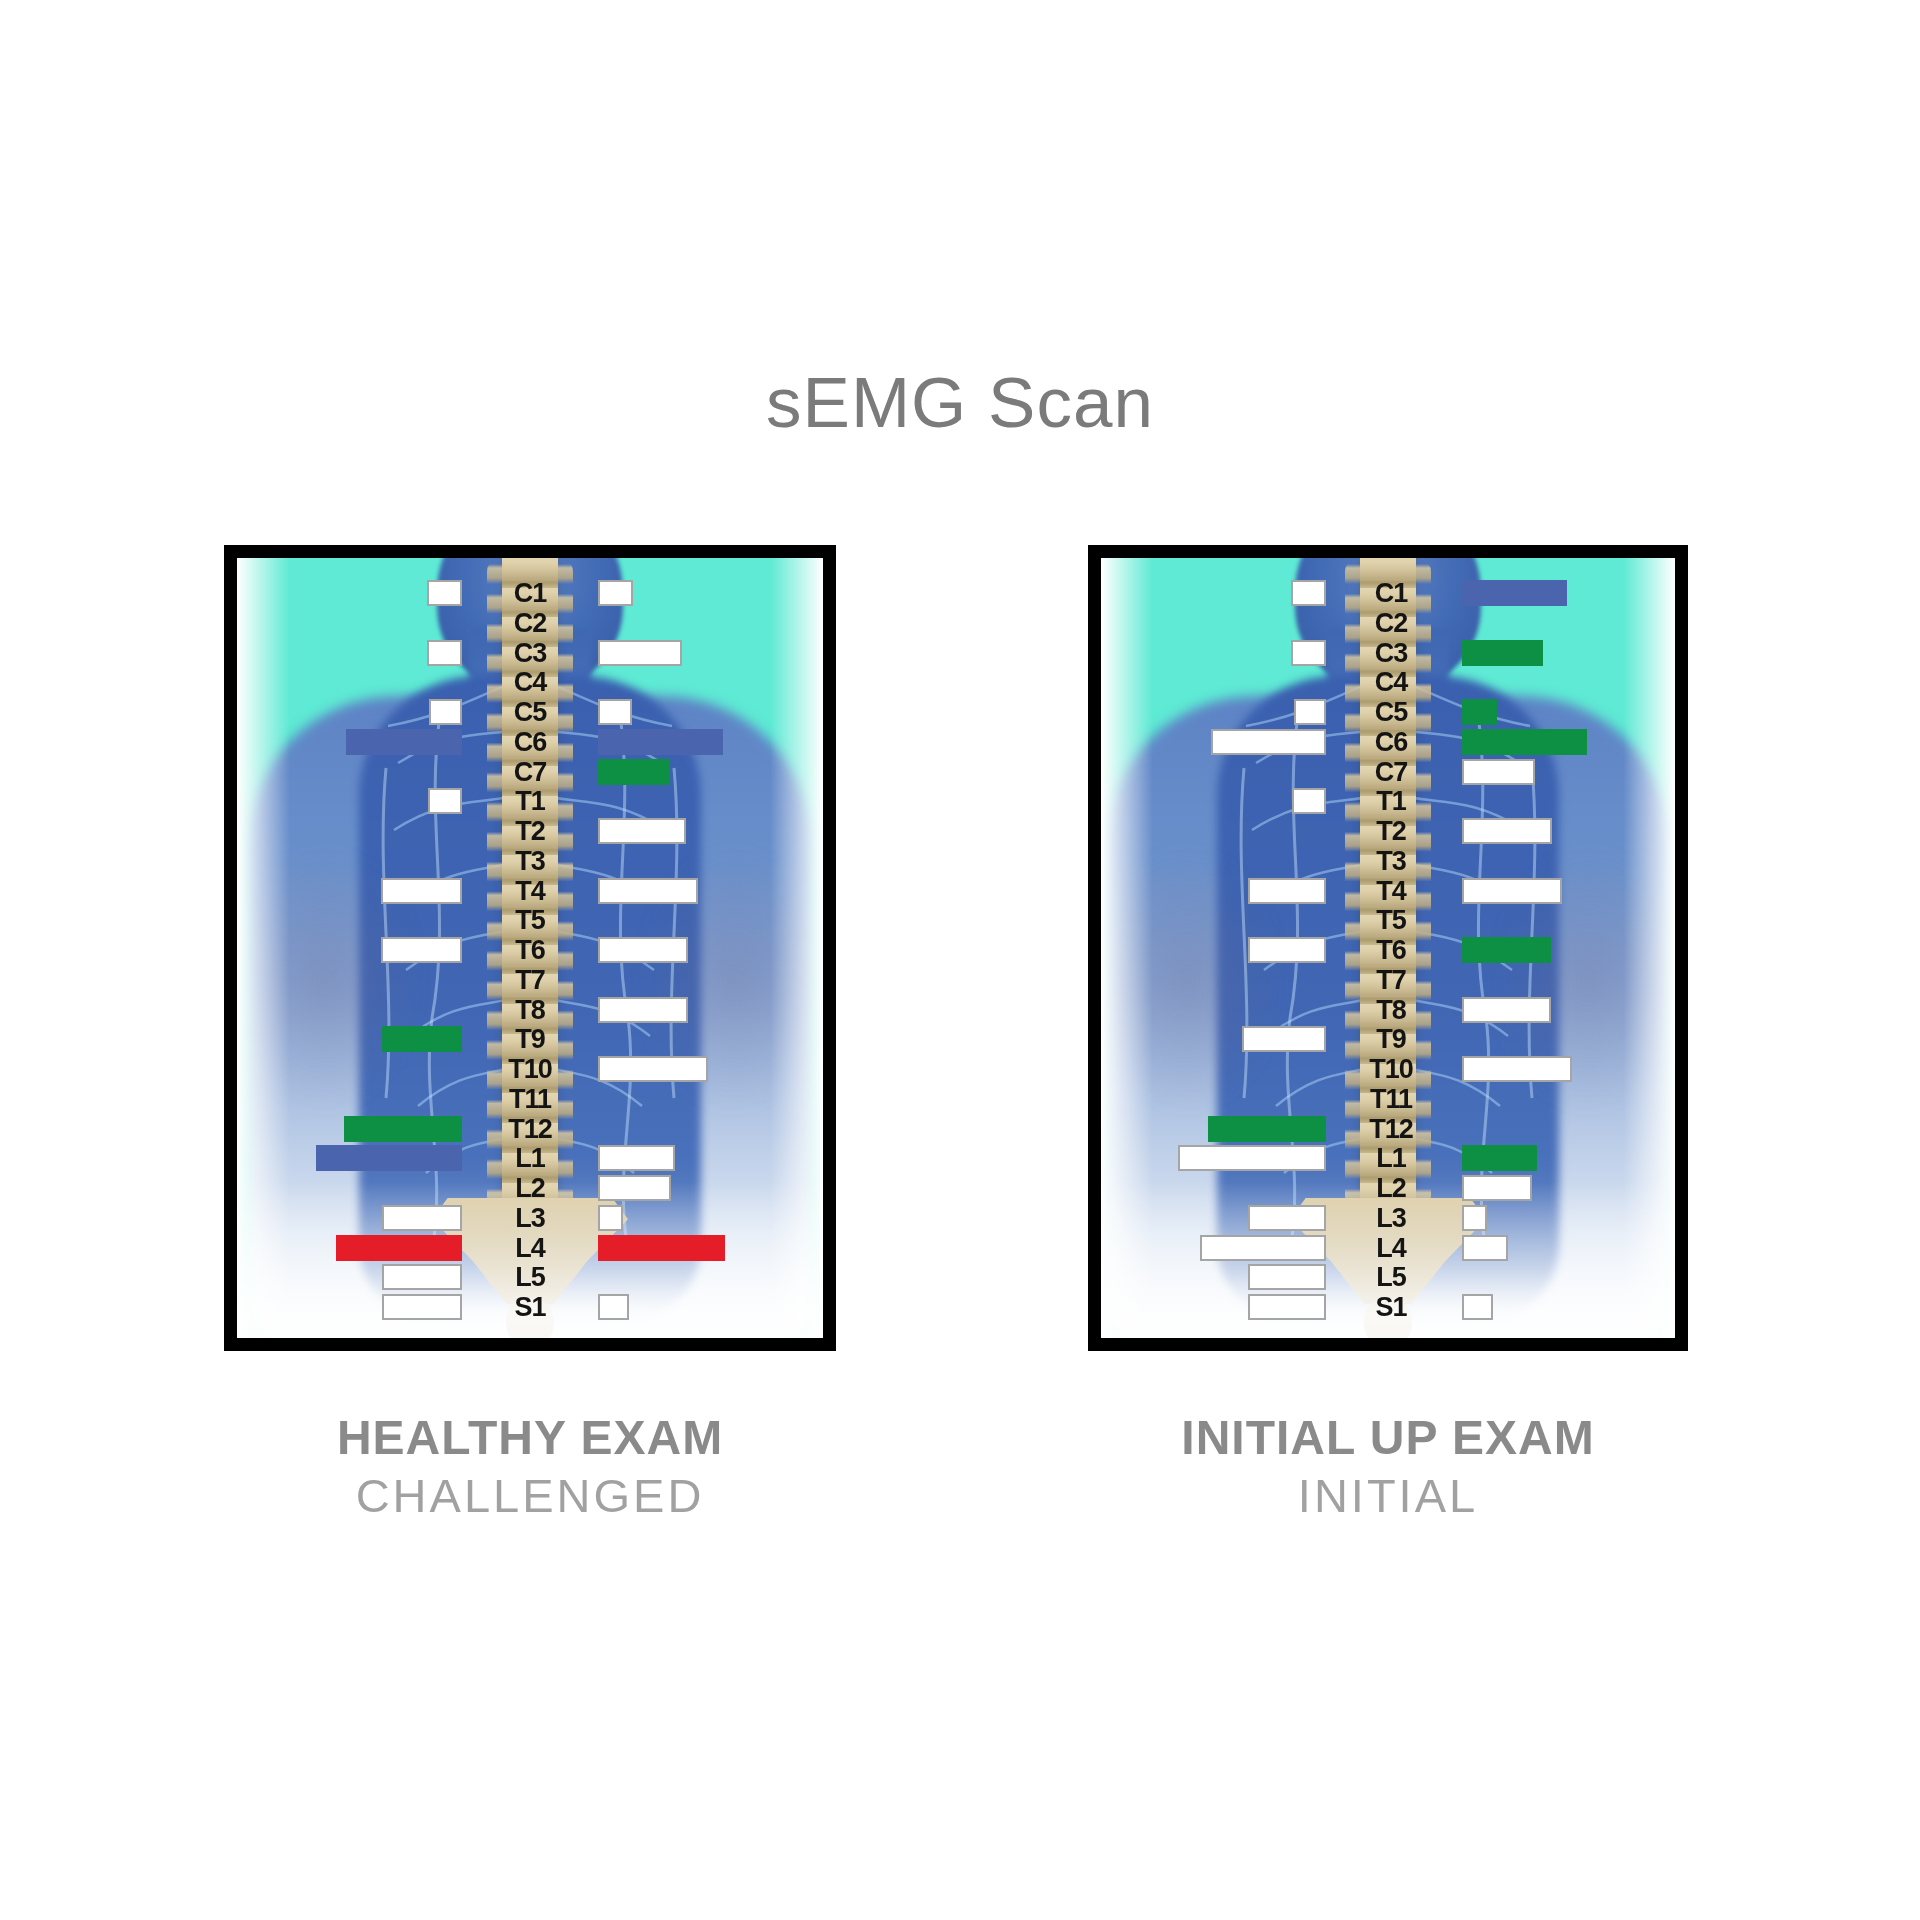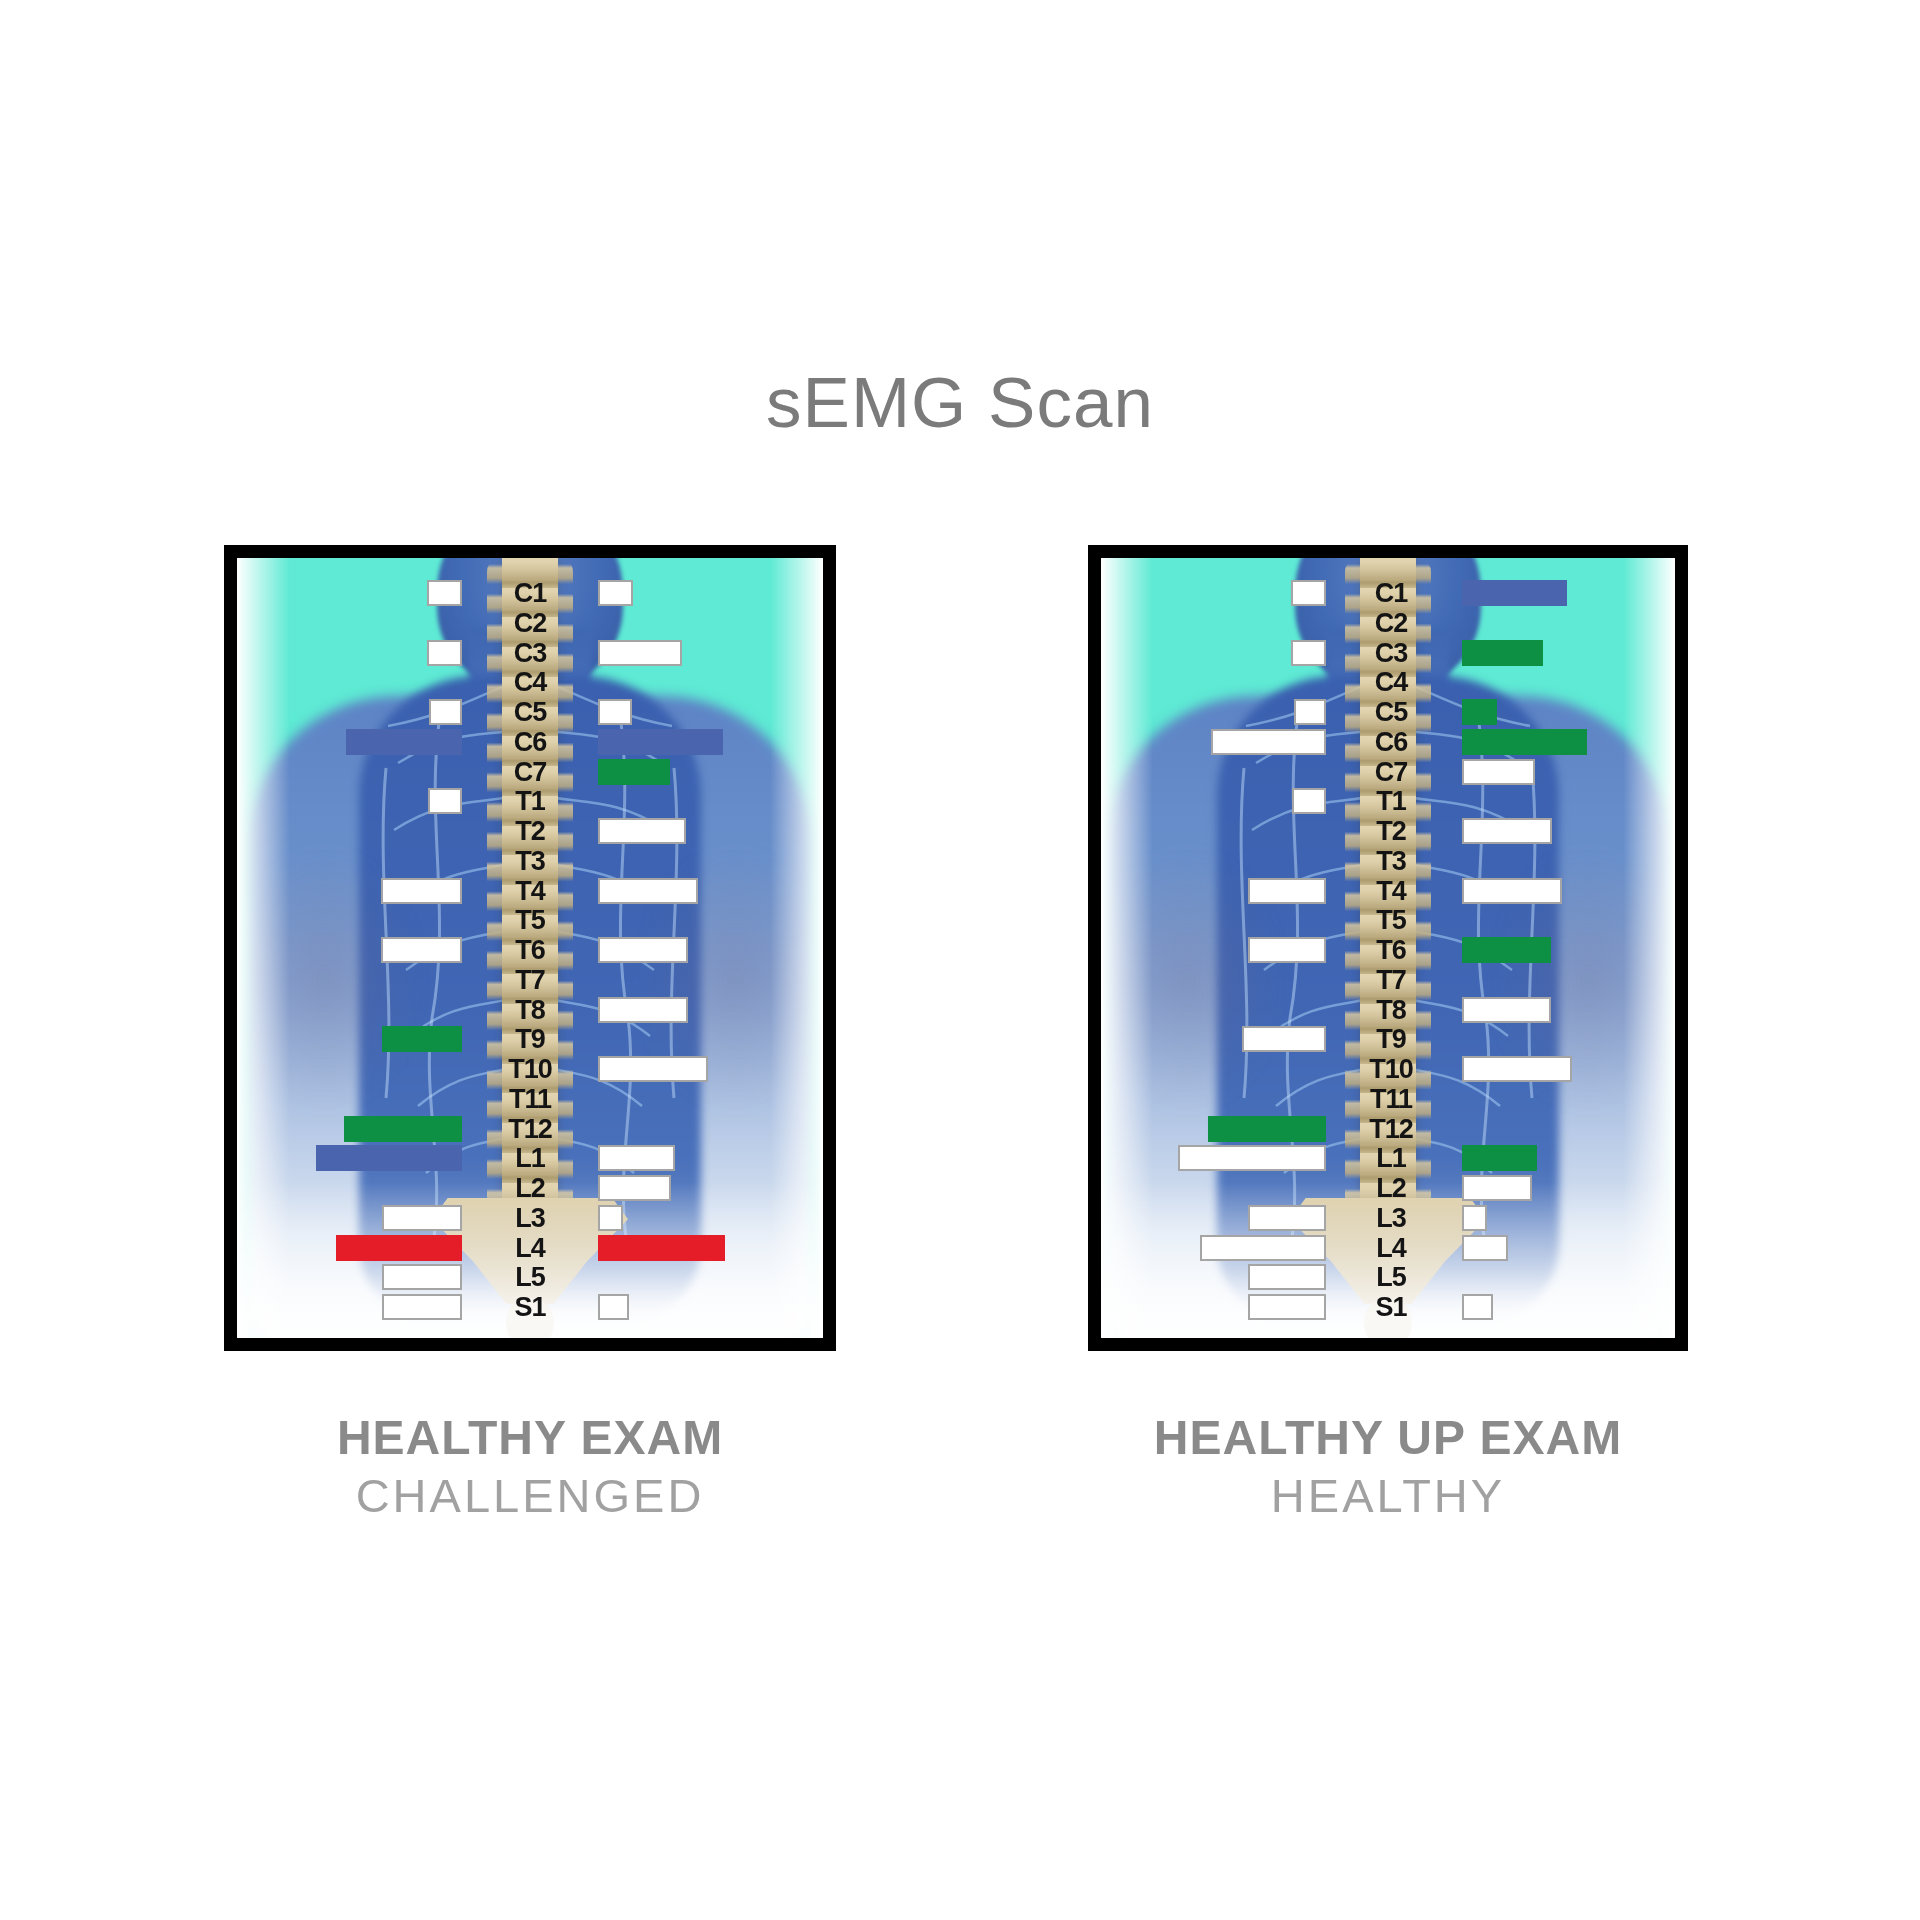--- a/index.html
+++ b/index.html
@@ -255,17 +255,17 @@
         <div class="bar wb" style="background: rgb(255, 255, 255); width: 78px; top: 736px; left: 147px;"></div>
         <div class="bar wb" style="background: rgb(255, 255, 255); width: 31px; top: 736px; left: 361px;"></div>
       </div>
   </div>
 
   <div class="cap" id="cap0">
     <div class="t">HEALTHY EXAM</div>
     <div class="s">CHALLENGED</div>
   </div>
   <div class="cap" id="cap1">
-    <div class="t">HEALTHY UP EXAM</div>
-    <div class="s">HEALTHY</div>
+    <div class="t">INITIAL UP EXAM</div>
+    <div class="s">INITIAL</div>
   </div>
 
 </div>
 
 </body></html>

